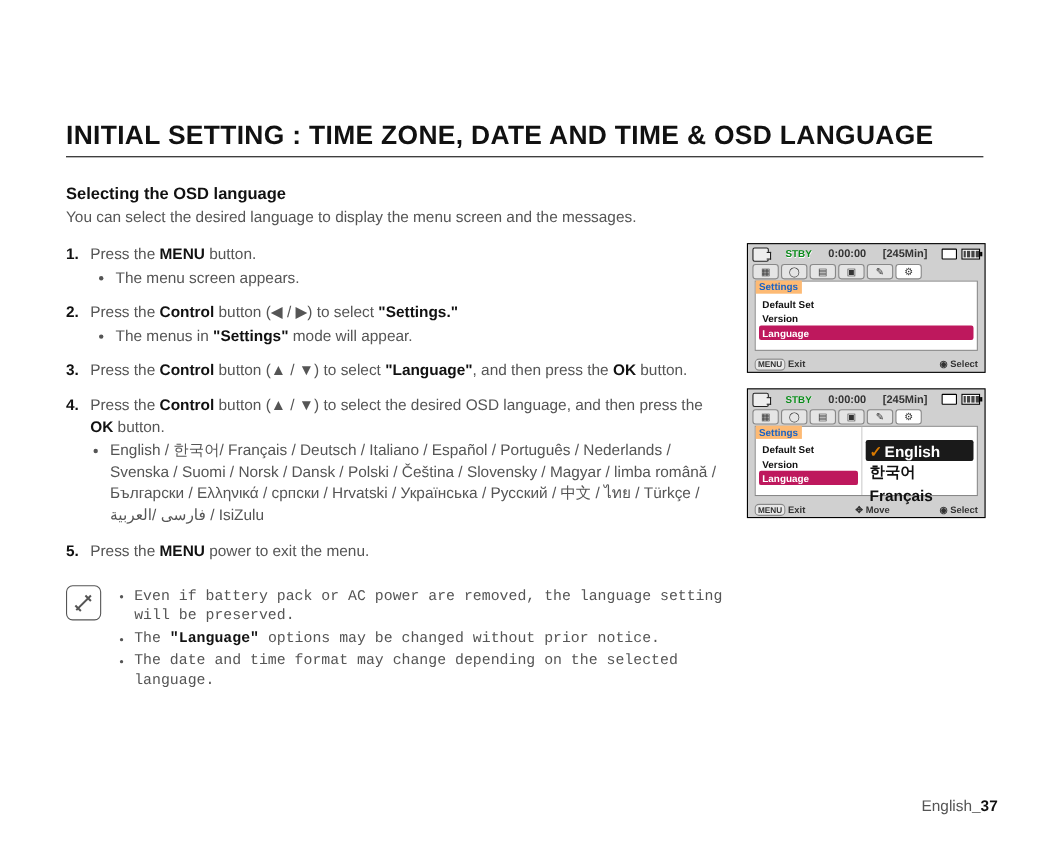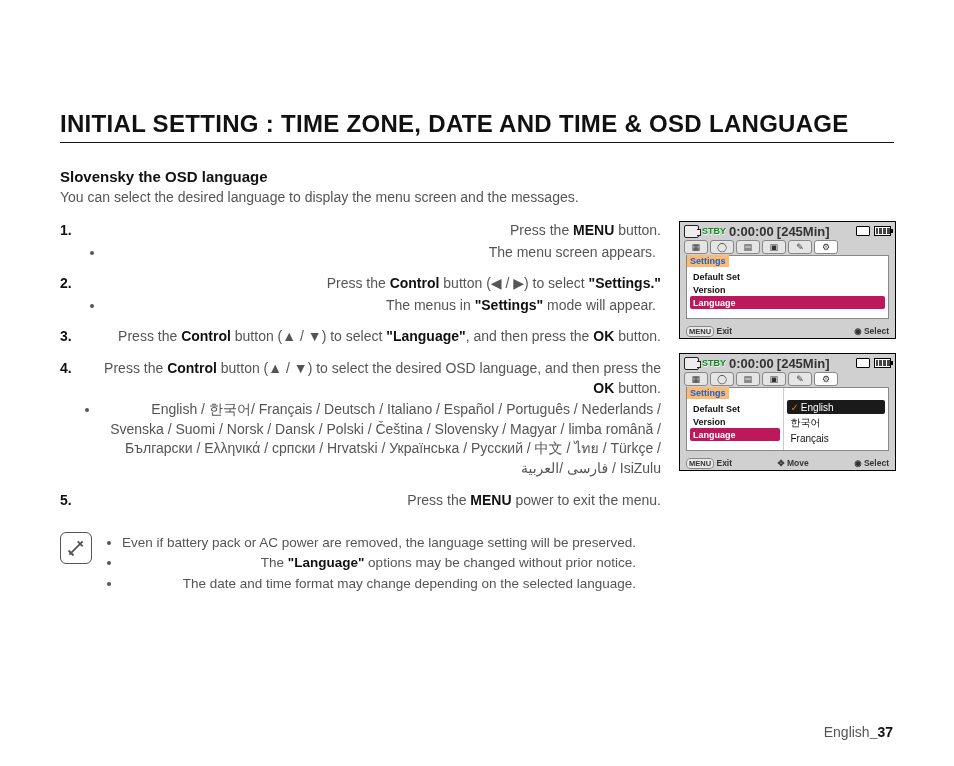--- a/index.html
+++ b/index.html
@@ -37,21 +37,20 @@
     font-size: 14px;
     color: #555;
     margin: 0 0 16px 0;
   }
   .content-row {
     display: flex;
     gap: 18px;
   }
   .steps {
     flex: 1;
-    text-align: right;
   }
   ol.step-list {
     list-style: none;
     padding: 0;
     margin: 0;
     counter-reset: step;
   }
   ol.step-list > li {
     counter-increment: step;
     margin-bottom: 12px;
@@ -82,20 +81,21 @@
   .lang-list {
     margin-top: 2px;
     padding-left: 18px;
     list-style: disc;
   }
   .note-box {
     display: flex;
     gap: 12px;
     margin-top: 22px;
     align-items: flex-start;
+    font-family: Liberation Mono, monospace;
   }
   .note-icon {
     width: 30px;
     height: 30px;
     border: 1.5px solid #555;
     border-radius: 6px;
     display: flex;
     align-items: center;
     justify-content: center;
     flex-shrink: 0;
@@ -125,25 +125,25 @@
     font-size: 9px;
     overflow: hidden;
   }
   .scr-top {
     display:flex;
     align-items:center;
     justify-content:space-between;
     padding: 2px 4px 0 4px;
     height: 14px;
   }
-  .scr-top-left { display:flex; align-items:center; gap:3px; }
+  .scr-top-left { display:flex; align-items:center; gap:15px; }
   .cam-icon { width:13px; height:11px; border:1px solid #222; border-radius:2px; position:relative; background:#eee;}
   .cam-icon::after { content:""; position:absolute; right:-3px; top:3px; width:3px; height:5px; background:#eee; border:1px solid #222; border-left:none;}
   .stby { color:#0a8a1a; font-weight:bold; font-size:9px; text-shadow:0.5px 0.5px #fff; }
-  .tcode { font-weight:bold; font-size:13px; }
+  .tcode { font-weight:bold; font-size:10px; }
   .card-icon { width:12px; height:8px; border:1px solid #000; border-radius:1px; background:#fff; }
   .batt { width:15px; height:8px; border:1px solid #000; position:relative; background:#fff;}
   .batt::after{content:"";position:absolute;right:-3px;top:1.5px;width:2px;height:4px;background:#000;}
   .batt-fill{display:flex;height:100%;}
   .batt-fill span{flex:1;background:#444;margin:1px 0.5px;}
   .tab-row {
     display:flex;
     gap:2px;
     padding: 2px 4px 0 4px;
     height:14px;
@@ -163,46 +163,46 @@
   }
   .menu-label {
     position:absolute; top:-1px; left:0; color:#1a63c5; font-weight:bold; font-size:9px; padding:1px 3px; background:#fdba74;
   }
   .menu-items { position:absolute; top:14px; left:0; right:0;}
   .menu-item { font-size:9px; font-weight:bold; color:#111; padding:1.5px 6px; }
   .menu-item.sel { background:#be185d; color:#fff; border-radius:2px; margin:0 3px; padding:1.5px 3px;}
   .menu-split { display:flex; height:100%; }
   .menu-left { width:48%; border-right:1px solid #ccc; position:relative;}
   .menu-right { flex:1; padding-top:12px;}
-  .lang-item { font-size:10px; font-weight:normal; padding:1.5px 6px; color:#111;}
+  .lang-item { font-size:14px; font-weight:bold; padding:1.5px 6px; color:#111;}
   .lang-item.sel { background:#1a1a1a; color:#fff; border-radius:2px; margin:0 3px; padding:1.5px 3px;}
   .check { color:#d97a00; margin-right:2px;}
   .scr-bot {
     position:absolute; bottom:2px; left:6px; right:6px;
     display:flex; justify-content:space-between; align-items:center;
     font-size:8.5px; font-weight:bold;gap:31px;
   }
   .btn-bubble { background:#e8e8e8; border:1px solid #888; border-radius:4px; padding:0 2px; font-size:7.5px;}
   
   .footer {
     position: absolute;
     bottom: 26px;
-    right: 61px;
+    right: 47px;
     font-size: 14px;
     color: #555;
   }
   .footer .pagenum { font-weight: bold; color:#111; }
 </style>
 </head>
 <body>
 
 <div class="page">
   <h1 class="main-heading">INITIAL SETTING : TIME ZONE, DATE AND TIME &amp; OSD LANGUAGE</h1>
 
-  <div class="subheading">Slovensky the OSD language</div>
+  <div class="subheading">Selecting the OSD language</div>
   <div class="intro">You can select the desired language to display the menu screen and the messages.</div>
 
   <div class="content-row">
     <div class="steps">
       <ol class="step-list">
         <li>
           <span>Press the </span><span class="bold">MENU</span><span> button.</span>
           <ul class="sub">
               <li>The menu screen appears.</li>
             </ul>

